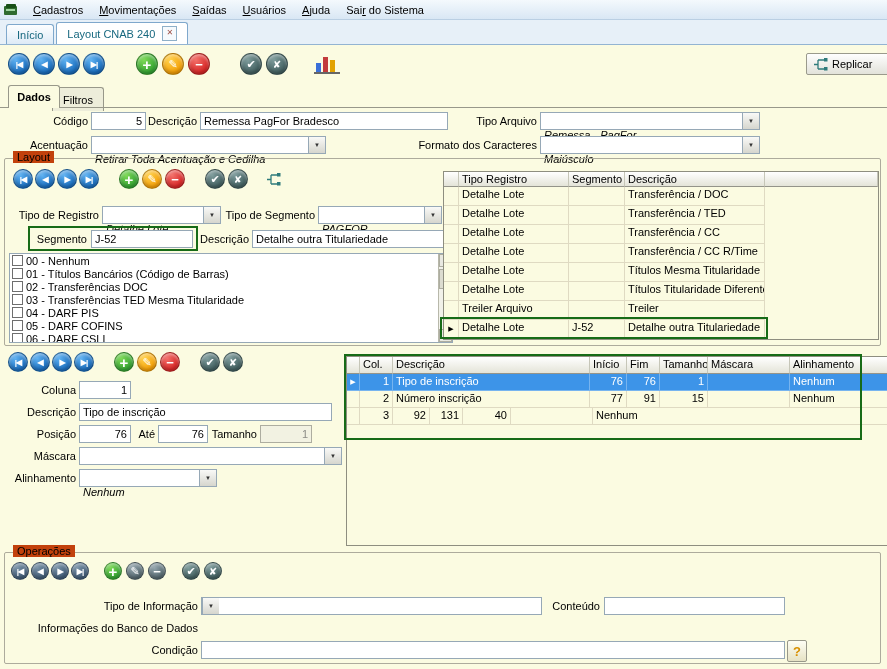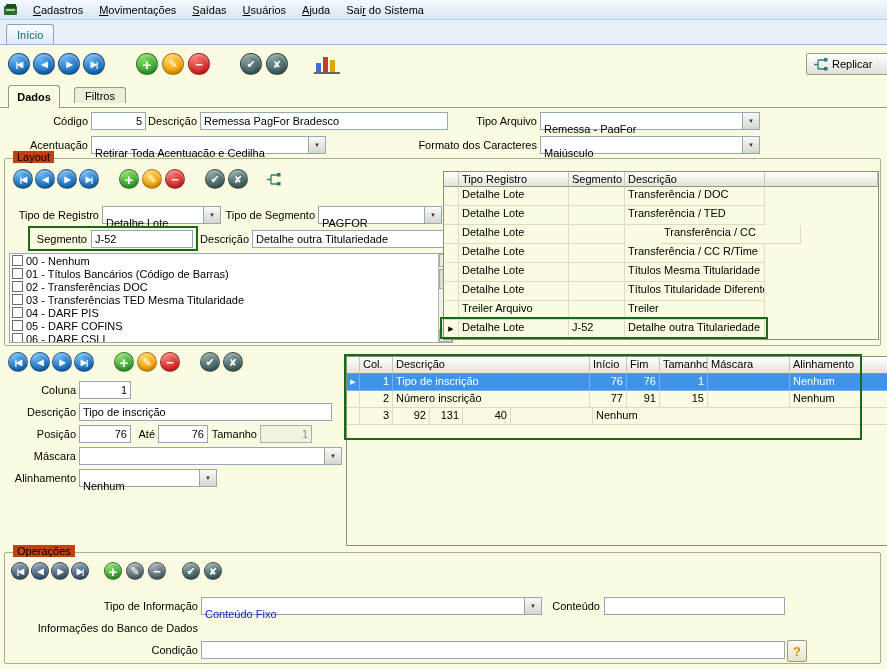--- a/index.html
+++ b/index.html
@@ -41,21 +41,21 @@
   .chart-btn{position:absolute;display:flex;align-items:flex-end;gap:2px;cursor:pointer;border-bottom:2px solid #666;padding:0 2px;box-sizing:border-box;}
   .chart-btn i{display:block;}
   .replicar{position:absolute;height:22px;display:flex;align-items:center;gap:4px;padding:0 6px;background:linear-gradient(#FEFEFE,#E2E2DA);border:1px solid #9A9A8C;border-radius:2px;font-size:11px;cursor:pointer;white-space:nowrap;box-sizing:border-box;}
 
   
   .lbl{position:absolute;text-align:right;white-space:nowrap;}
   .input{position:absolute;height:18px;border:1px solid #96A8B6;background:#fff;font:11px "Liberation Sans",sans-serif;padding:0 3px;box-sizing:border-box;color:#000;}
   .input.num{text-align:right;}
   .input.disabled{background:#F2F2E2;color:#8C8C86;border-color:#ADADA0;}
   .combo{position:absolute;height:18px;border:1px solid #96A8B6;background:#fff;display:flex;box-sizing:border-box;cursor:pointer;}
-  .combo-text{flex:1;padding:10px 3px;white-space:nowrap;overflow:hidden;}
+  .combo-text{flex:1;padding:16px 3px;white-space:nowrap;overflow:hidden;font-style:italic;}
   .txt-blue{color:#0A1FD8;}
   .combo-arrow{width:16px;border-left:1px solid #96A8B6;background:linear-gradient(#F9F9F7,#D6D6CE);display:flex;align-items:center;justify-content:center;font-size:6px;color:#333;flex-shrink:0;}
   .combo.disabled{background:#F2F2E2;}
   .combo.disabled .combo-text{color:#8C8C86;}
   .help-btn{position:absolute;width:20px;height:22px;background:linear-gradient(#FEFEF4,#E6E2C4);border:1px solid #98988A;border-radius:2px;color:#D89000;font-weight:bold;font-size:13px;display:flex;align-items:center;justify-content:center;cursor:pointer;box-sizing:border-box;}
 
   
   .page-tab{position:absolute;border:1px solid #98988A;border-bottom:none;border-radius:3px 3px 0 0;display:flex;align-items:center;justify-content:center;background:#EDEDDA;cursor:pointer;box-sizing:border-box;}
   .page-tab.active{background:#FBFBE1;font-weight:bold;z-index:2;}
   .hline{position:absolute;height:1px;background:#98988A;}
@@ -112,20 +112,24 @@
         <div class="menu-item"><u>U</u><span>s</span><span>u</span><span>á</span><span>r</span><span>i</span><span>o</span><span>s</span></div>
         <div class="menu-item"><u>A</u><span>j</span><span>u</span><span>d</span><span>a</span></div>
         <div class="menu-item"><span>S</span><span>a</span><span>i</span><u>r</u><span> </span><span>d</span><span>o</span><span> </span><span>S</span><span>i</span><span>s</span><span>t</span><span>e</span><span>m</span><span>a</span></div>
       </div>
   </div>
 
   <div class="tabbar">
       <div class="wtab">
         <span class="wtab-label">Início</span>
       </div>
+      <div class="wtab wtab-active">
+        <span class="wtab-label">Layout CNAB 240</span>
+        <div class="wtab-close">✕</div>
+      </div>
     </div>
 
   <div class="content">
 
     <div class="rb s22 b-blue g-nav" style="left:8px;top:8px">|◀</div>
     <div class="rb s22 b-blue g-nav" style="left:33px;top:8px">◀</div>
     <div class="rb s22 b-blue g-nav" style="left:58px;top:8px">▶</div>
     <div class="rb s22 b-blue g-nav" style="left:83px;top:8px">▶|</div>
     <div class="rb s22 b-green g-add" style="left:136px;top:8px">+</div>
     <div class="rb s22 b-orange g-edit" style="left:162px;top:8px">✎</div>
@@ -140,21 +144,21 @@
     <div class="replicar" style="left:806px;top:8px;width:95px">
       <svg width="15" height="13" viewBox="0 0 15 13">
         <path d="M1 6.5 H5 M5 2 H11 M5 11 H11 M5 2 V11" stroke="#2E7B7B" stroke-width="1.3" fill="none"></path>
         <rect x="11" y="0" width="3.5" height="3.5" fill="#2E7B7B"></rect>
         <rect x="11" y="9" width="3.5" height="3.5" fill="#2E7B7B"></rect>
       </svg>
       <span>Replicar</span>
     </div>
 
     <div class="page-tab active" style="left:8px;top:40px;width:52px;height:23px">Dados</div>
-    <div class="page-tab" style="left:74px;top:42px;width:52px;height:16px">Filtros</div>
+    <div class="page-tab" style="left:52px;top:42px;width:52px;height:24px">Filtros</div>
     <div class="hline" style="left:0;top:62px;width:887px"></div>
 
     <div class="lbl" style="left:8px;top:70px;width:80px">Código</div>
     <input class="input num" style="left: 91px; top: 67px; width: 55px;" value="5">
     <div class="lbl" style="left:146px;top:70px;width:51px">Descrição</div>
     <input class="input" style="left: 200px; top: 67px; width: 248px;" value="Remessa PagFor Bradesco">
     <div class="lbl" style="left:437px;top:70px;width:100px">Tipo Arquivo</div>
     <div class="combo" style="left:540px;top:67px;width:220px">
       <span class="combo-text">Remessa - PagFor</span>
       <span class="combo-arrow">▼</span>
@@ -265,21 +269,21 @@
             <div class="grow lrow">
               <div class="gcell gmark" style="width: 15px;"></div>
               <div class="gcell" style="width: 110px;">Detalhe Lote</div>
               <div class="gcell" style="width: 56px;"></div>
               <div class="gcell" style="width: 140px;">Transferência / TED</div>
             </div>
             <div class="grow lrow">
               <div class="gcell gmark" style="width: 15px;"></div>
               <div class="gcell" style="width: 110px;">Detalhe Lote</div>
               <div class="gcell" style="width: 56px;"></div>
-              <div class="gcell" style="width: 140px; margin-left: 36px;">Transferência / CC</div>
+              <div class="gcell" style="width: 140px;">Transferência / CC</div>
             </div>
             <div class="grow lrow">
               <div class="gcell gmark" style="width: 15px;"></div>
               <div class="gcell" style="width: 110px;">Detalhe Lote</div>
               <div class="gcell" style="width: 56px;"></div>
               <div class="gcell" style="width: 140px;">Transferência / CC R/Time</div>
             </div>
             <div class="grow lrow">
               <div class="gcell gmark" style="width: 15px;"></div>
               <div class="gcell" style="width: 110px;">Detalhe Lote</div>
@@ -393,21 +397,20 @@
       <div class="rb s18 b-steel g-nav" style="left:46px;top:9px">▶</div>
       <div class="rb s18 b-steel g-nav" style="left:66px;top:9px">▶|</div>
       <div class="rb s18 b-green g-add" style="left:99px;top:9px">+</div>
       <div class="rb s18 b-gray g-edit" style="left:121px;top:9px">✎</div>
       <div class="rb s18 b-gray g-del" style="left:143px;top:9px">−</div>
       <div class="rb s18 b-dark g-ok" style="left:177px;top:9px">✔</div>
       <div class="rb s18 b-dark g-x" style="left:199px;top:9px">✘</div>
 
       <div class="lbl" style="left:60px;top:47px;width:133px">Tipo de Informação</div>
       <div class="combo" style="left:196px;top:44px;width:341px">
-        <span class="combo-text txt-blue">Conteúdo Fixo</span>
         <span class="combo-arrow">▼</span>
       </div>
       <div class="lbl" style="left:540px;top:47px;width:55px">Conteúdo</div>
       <input class="input" style="left: 599px; top: 44px; width: 181px;" value="">
 
       <div class="lbl" style="left:2px;top:69px;width:191px">Informações do Banco de Dados</div>
 
       <div class="lbl" style="left:142px;top:91px;width:51px">Condição</div>
       <input class="input" style="left: 196px; top: 88px; width: 584px;" value="">
       <div class="help-btn" style="left:782px;top:87px">?</div>

